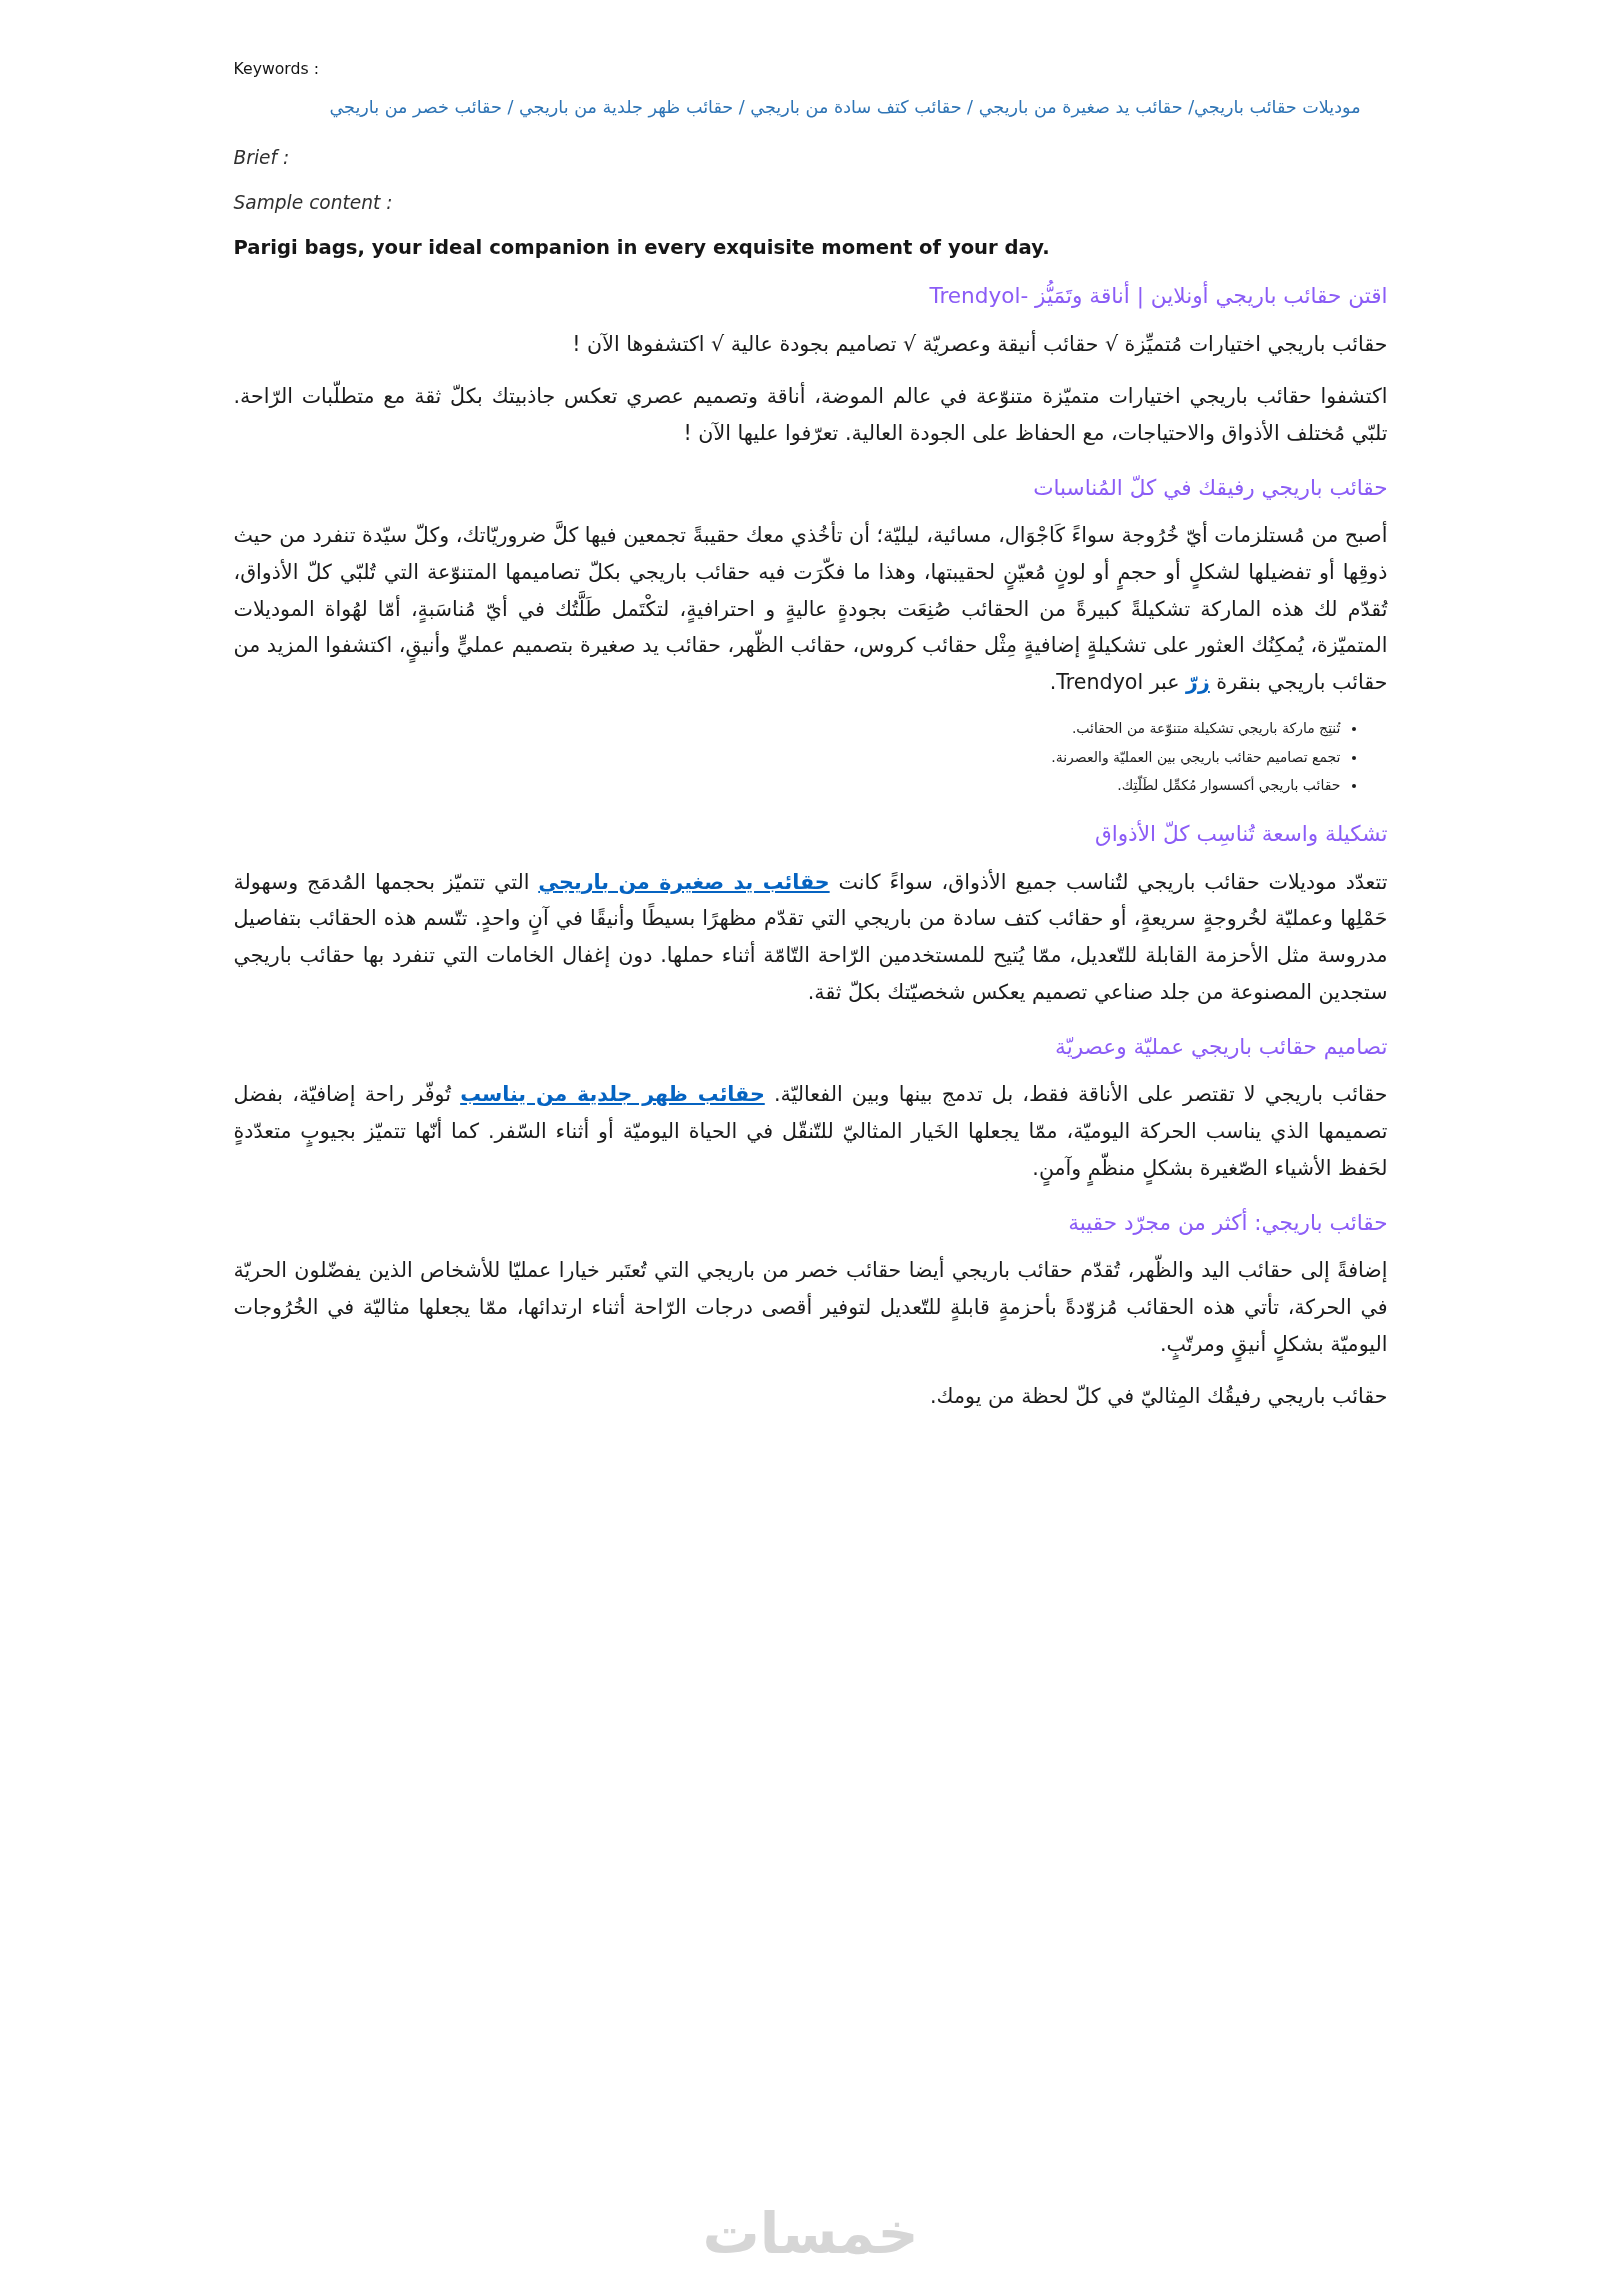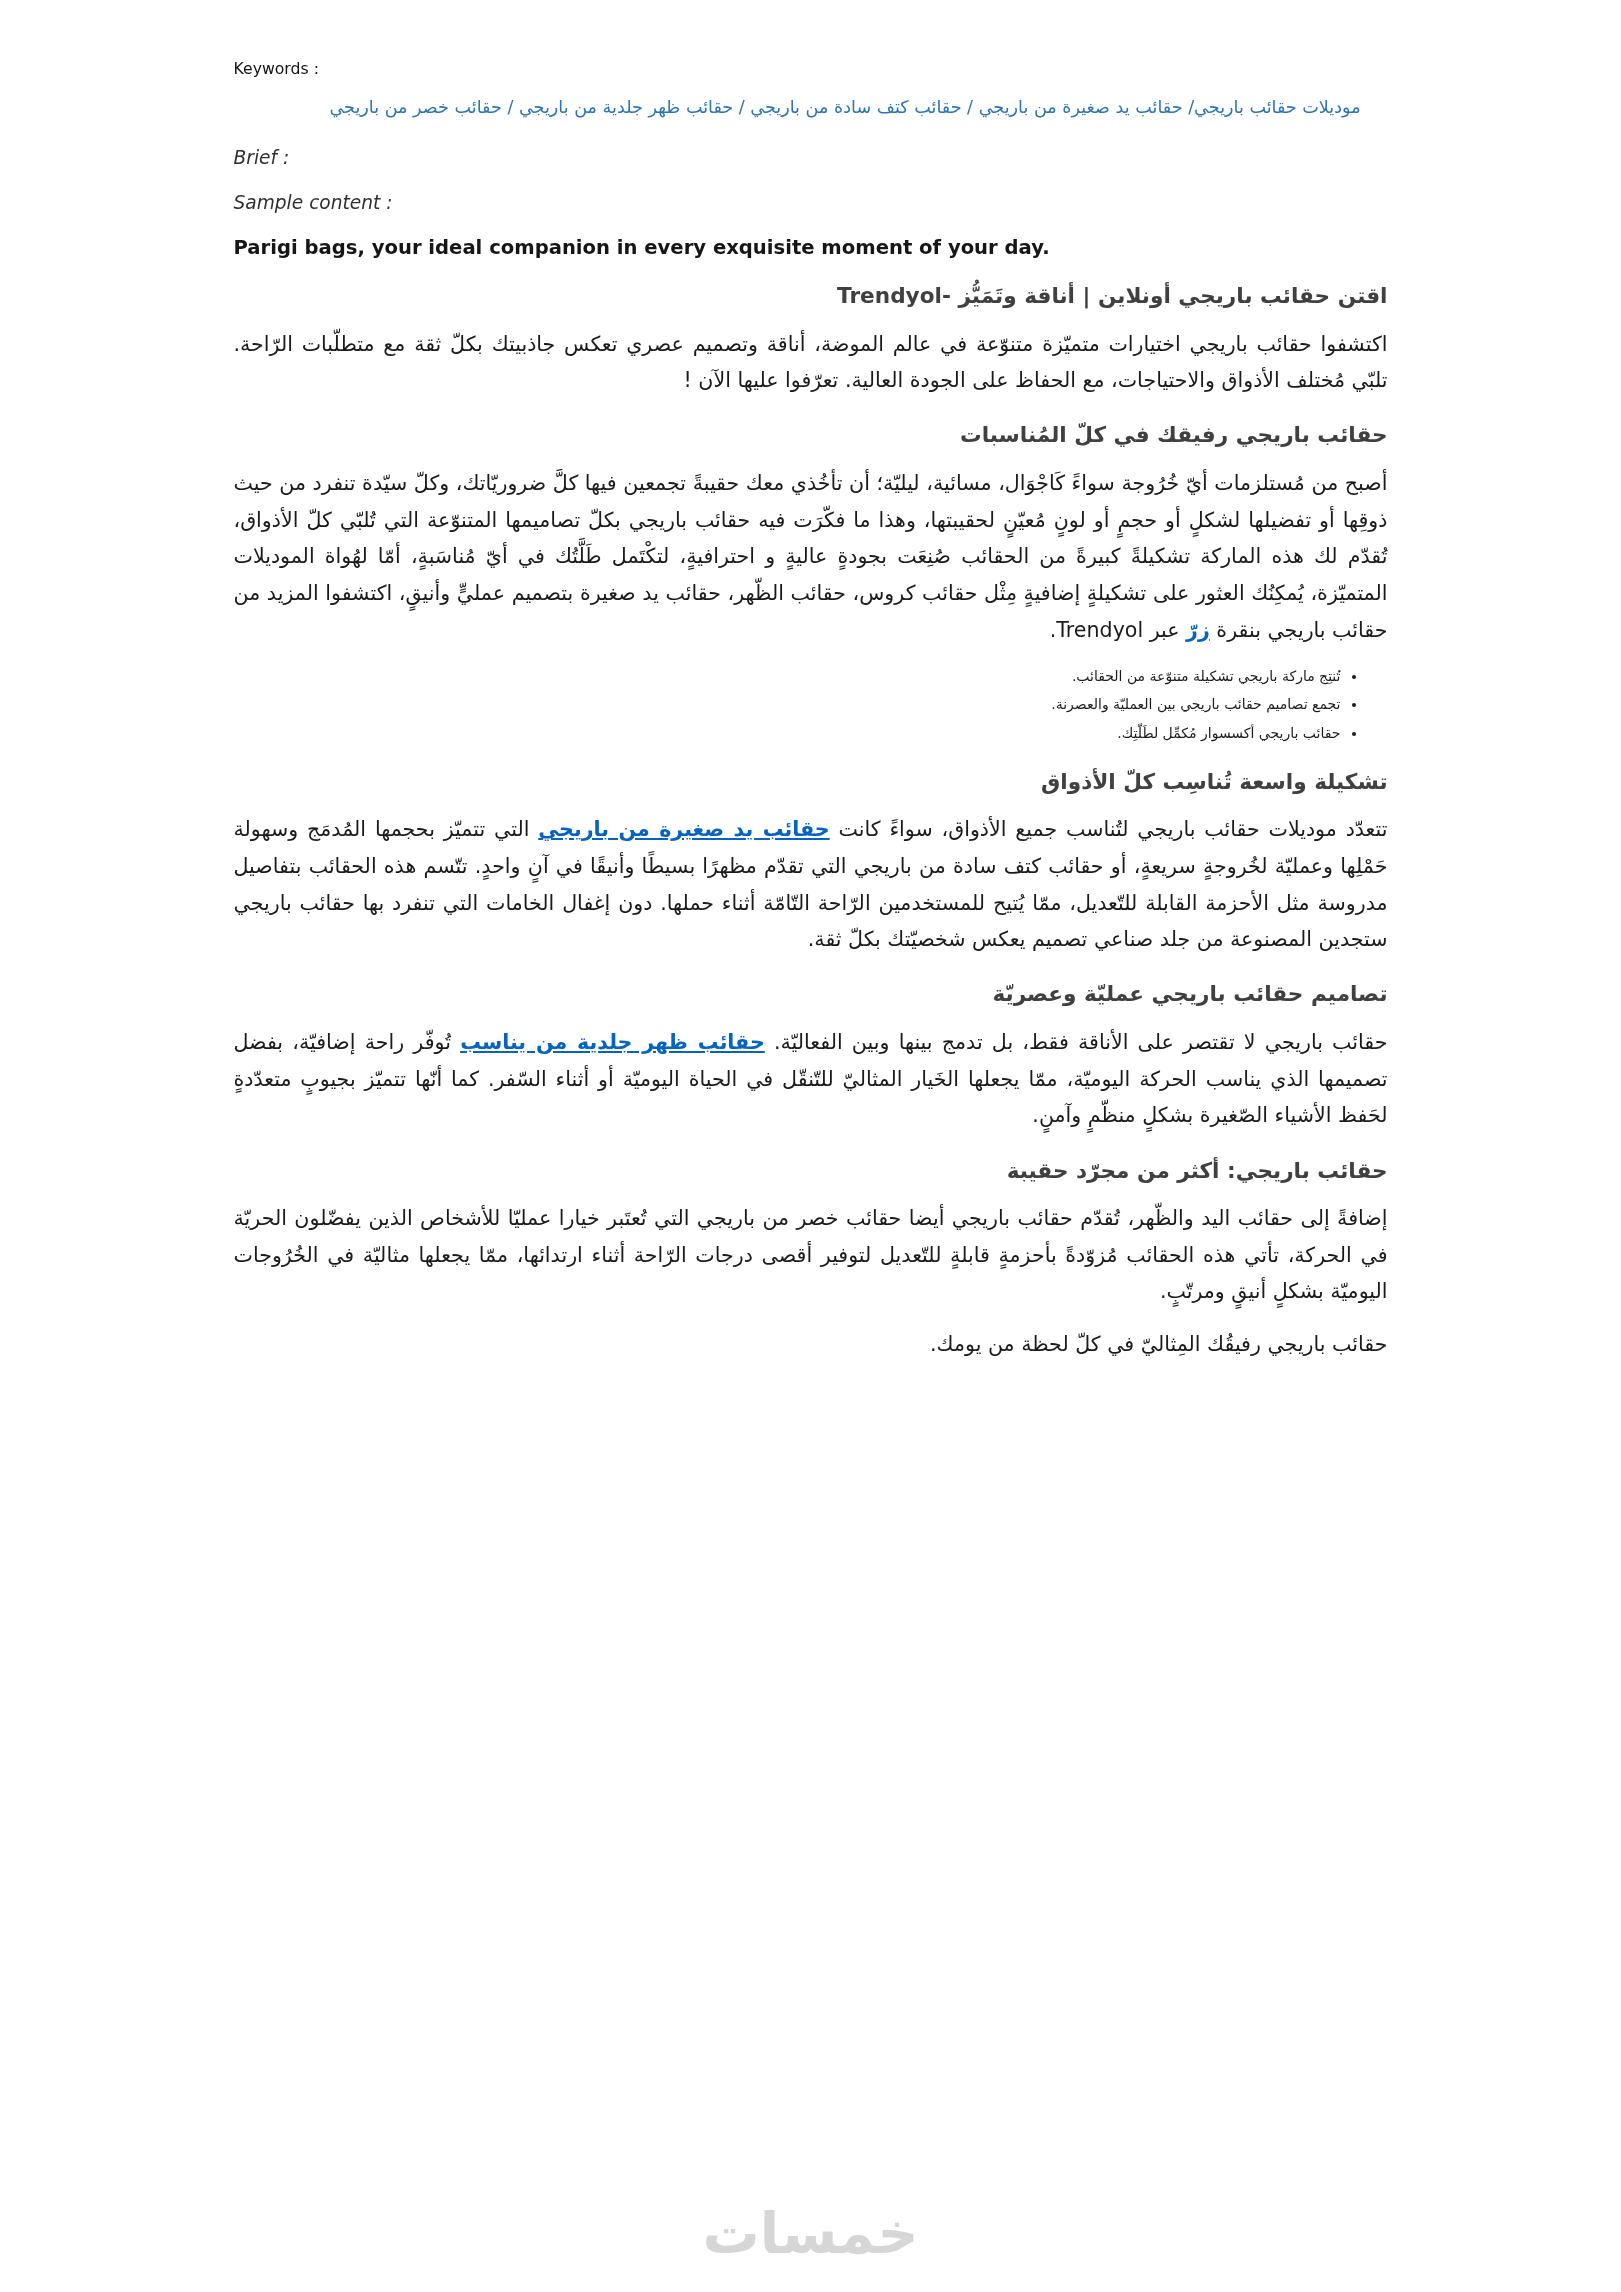--- a/index.html
+++ b/index.html
@@ -19,21 +19,21 @@
   .inner{padding:55px 130px 0 130px;}
   .kw-label{font-size:15.7px;color:#141414;margin-bottom:15.7px;}
   .kw-line{
     direction:rtl;text-align:center;padding-left:69px;
     color:var(--kw-blue);font-size:17.6px;line-height:1.5;margin-bottom:27.4px;
   }
   .meta-label{font-style:italic;font-size:18.6px;color:#303030;margin-bottom:23.5px;}
   .intro-en{font-size:19.6px;color:#161616;margin:2px 0 23.5px 0;font-weight:bold;}
   .article{direction:rtl;}
   .article h1,.article h2{
-    font-size:21.6px;font-weight:bold;color:#404040;margin:23.5px 0 17.6px 0;text-align:right;
+    font-size:21.6px;font-weight:normal;color:#8b5cf6;margin:23.5px 0 17.6px 0;text-align:right;
   }
   .article p{
     font-size:20.6px;line-height:1.78;text-align:justify;margin:0 0 15.7px 0;
   }
   .article ul{padding-right:47px;margin:2px 0 15.7px 0;}
   .article li{font-size:14px;line-height:1.75;margin-bottom:3.9px;}
   .bold{font-weight:normal;}
   a.link{color:var(--link-blue);text-decoration:underline;cursor:pointer;font-weight:bold;}
   .watermark{
     position:absolute;bottom:31px;left:50%;transform:translateX(-50%);
@@ -46,20 +46,21 @@
 
 <div class="page">
   <div class="inner">
     <p class="kw-label">Keywords :</p>
     <p class="kw-line">موديلات حقائب باريجي/ حقائب يد صغيرة من باريجي / حقائب كتف سادة من باريجي / حقائب ظهر جلدية من باريجي / حقائب خصر من باريجي</p>
     <p class="meta-label">Brief :</p>
     <p class="meta-label">Sample content :</p>
     <p class="intro-en">Parigi bags, your ideal companion in every exquisite moment of your day.</p>
     <div class="article">
         <h1><span>اقتن حقائب باريجي أونلاين | أناقة وتَمَيُّز -Trendyol</span></h1>
+        <p><span>حقائب باريجي اختيارات مُتميِّزة √ حقائب أنيقة وعصريّة √ تصاميم بجودة عالية √ اكتشفوها الآن !</span></p>
         <p><span>اكتشفوا حقائب باريجي اختيارات متميّزة متنوّعة في عالم الموضة، أناقة وتصميم عصري تعكس جاذبيتك بكلّ ثقة مع متطلّبات الرّاحة. تلبّي مُختلف الأذواق والاحتياجات، مع الحفاظ على الجودة العالية. تعرّفوا عليها الآن !</span></p>
         <h2><span>حقائب باريجي رفيقك في كلّ المُناسبات</span></h2>
         <p><span>أصبح من مُستلزمات أيّ خُرُوجة سواءً كَاجْوَال، مسائية، ليليّة؛ أن تأخُذي معك حقيبةً تجمعين فيها كلَّ ضروريّاتك، وكلّ سيّدة تنفرد من حيث ذوقِها أو تفضيلها لشكلٍ أو حجمٍ أو لونٍ مُعيّنٍ لحقيبتها، وهذا ما فكّرَت فيه حقائب باريجي بكلّ تصاميمها المتنوّعة التي تُلبّي كلّ الأذواق، تُقدّم لك هذه الماركة تشكيلةً كبيرةً من الحقائب صُنِعَت بجودةٍ عاليةٍ و احترافيةٍ، لتكْتَمل طَلَّتُك في أيّ مُناسَبةٍ، أمّا لهُواة الموديلات المتميّزة، يُمكِنُك العثور على تشكيلةٍ إضافيةٍ مِثْل حقائب كروس، حقائب الظّهر، حقائب يد صغيرة بتصميم عمليٍّ وأنيقٍ، اكتشفوا المزيد من حقائب باريجي بنقرة </span><a class="link" href="#">زرّ</a><span> عبر Trendyol.</span></p>
         <ul>
           <li>تُنتِج ماركة باريجي تشكيلة متنوّعة من الحقائب.</li>
           <li>تجمع تصاميم حقائب باريجي بين العمليّة والعصرنة.</li>
           <li>حقائب باريجي أكسسوار مُكمِّل لطَلّتِك.</li>
         </ul>
         <h2><span>تشكيلة واسعة تُناسِب كلّ الأذواق</span></h2>
         <p><span>تتعدّد </span><span class="bold">موديلات حقائب باريجي</span><span> لتُناسب جميع الأذواق، سواءً كانت </span><a class="link" href="#">حقائب يد صغيرة من باريجي</a><span> التي تتميّز بحجمها المُدمَج وسهولة حَمْلِها وعمليّة لخُروجةٍ سريعةٍ، أو </span><span class="bold">حقائب كتف سادة من باريجي</span><span> التي تقدّم مظهرًا بسيطًا وأنيقًا في آنٍ واحدٍ. تتّسم هذه الحقائب بتفاصيل مدروسة مثل الأحزمة القابلة للتّعديل، ممّا يُتيح للمستخدمين الرّاحة التّامّة أثناء حملها. دون إغفال الخامات التي تنفرد بها حقائب باريجي ستجدين المصنوعة من جلد صناعي تصميم يعكس شخصيّتك بكلّ ثقة.</span></p>

